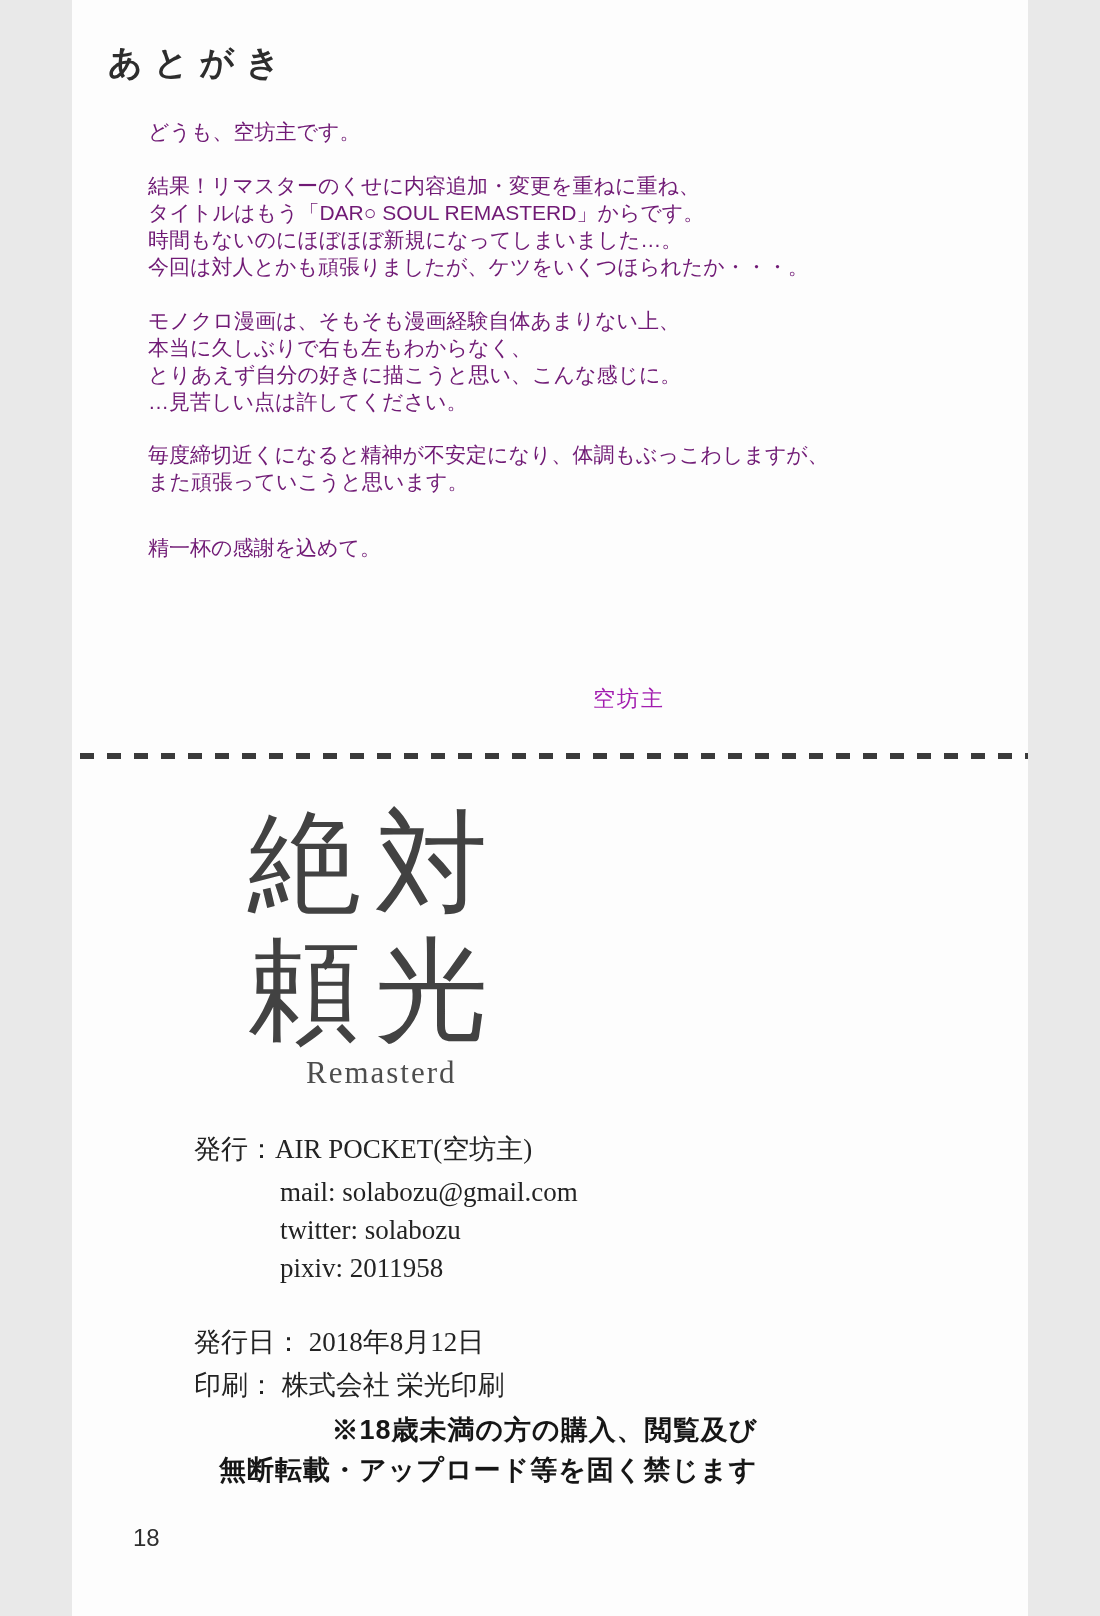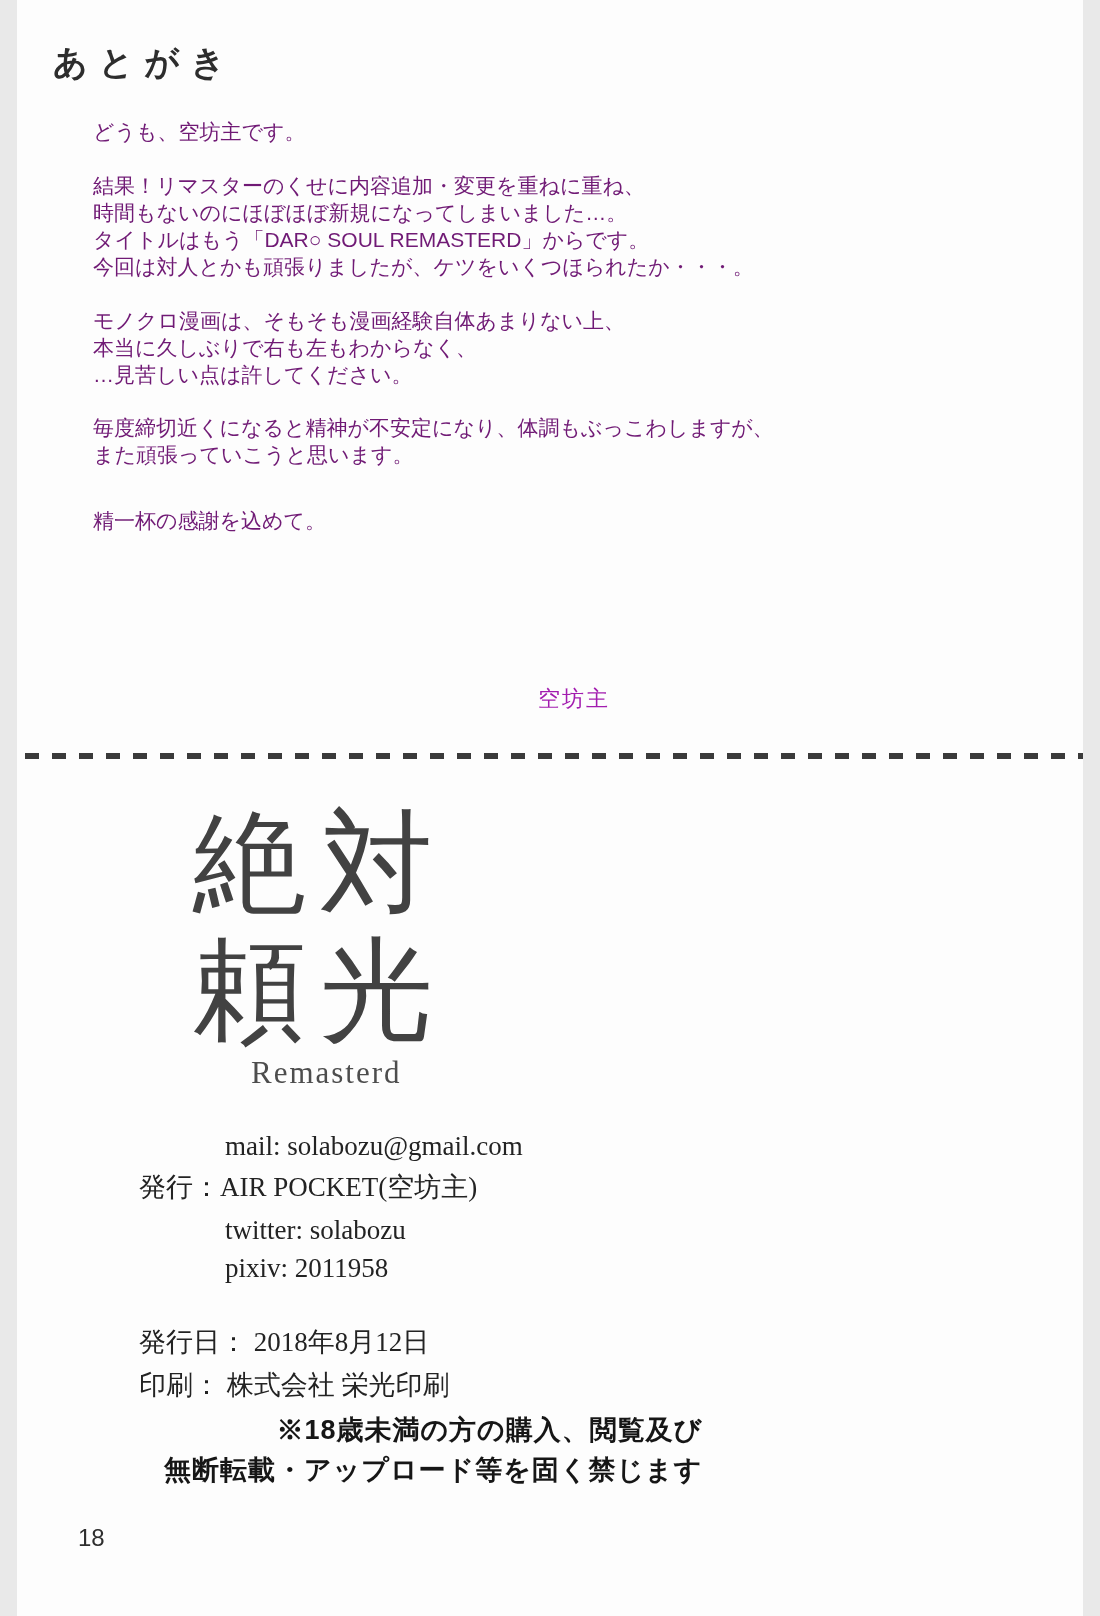--- a/index.html
+++ b/index.html
@@ -1,18 +1,18 @@
 <!DOCTYPE html>
 <html><head>
 <meta charset="utf-8">
 <style>
   html,body{margin:0;padding:0;background:#e9e9e9;}
   .page{
     position:relative;
-    width:1066px;height:1616px;
+    width:956px;height:1616px;
     margin:0 auto;
     background:#fdfdfd;
     overflow:hidden;
     font-family:"Liberation Sans", sans-serif;
     color:#383838;
   }
   
   .afterword-heading{
     position:absolute;left:36px;top:40px;
     font-family:"Liberation Serif", serif;
@@ -76,27 +76,28 @@
 <div class="page">
 
   <div class="afterword-heading">あとがき</div>
 
   <div class="afterword-body">
     <div class="para">
       <div class="line">どうも、空坊主です。</div>
     </div>
     <div class="para">
       <div class="line">結果！リマスターのくせに内容追加・変更を重ねに重ね、</div>
+      <div class="line">タイトルはもう「DAR○ SOUL REMASTERD」からです。</div>
       <div class="line">時間もないのにほぼほぼ新規になってしまいました…。</div>
-      <div class="line">タイトルはもう「DAR○ SOUL REMASTERD」からです。</div>
       <div class="line">今回は対人とかも頑張りましたが、ケツをいくつほられたか・・・。</div>
     </div>
     <div class="para">
       <div class="line">モノクロ漫画は、そもそも漫画経験自体あまりない上、</div>
       <div class="line">本当に久しぶりで右も左もわからなく、</div>
+      <div class="line">とりあえず自分の好きに描こうと思い、こんな感じに。</div>
       <div class="line">…見苦しい点は許してください。</div>
     </div>
     <div class="para gap-after-md">
       <div class="line">毎度締切近くになると精神が不安定になり、体調もぶっこわしますが、</div>
       <div class="line">また頑張っていこうと思います。</div>
     </div>
     <div class="para">
       <div class="line">精一杯の感謝を込めて。</div>
     </div>
   </div>
@@ -105,22 +106,22 @@
 
   <div class="dashed-separator"></div>
 
   <div class="book-title">
     <div class="title-row">絶対</div>
     <div class="title-row">頼光</div>
   </div>
   <div class="book-subtitle">Remasterd</div>
 
   <div class="colophon">
+    <div class="row publisher">発行：AIR POCKET(空坊主)</div>
     <div class="row indent">mail: solabozu@gmail.com</div>
-    <div class="row publisher">発行：AIR POCKET(空坊主)</div>
     <div class="row indent">twitter: solabozu</div>
     <div class="row indent">pixiv: 2011958</div>
     <div class="row pub-date">発行日： 2018年8月12日</div>
     <div class="row">印刷： 株式会社 栄光印刷</div>
   </div>
 
   <div class="warning">
     <div class="warning-line1">※18歳未満の方の購入、閲覧及び</div>
     <div class="warning-line2">無断転載・アップロード等を固く禁じます</div>
   </div>

